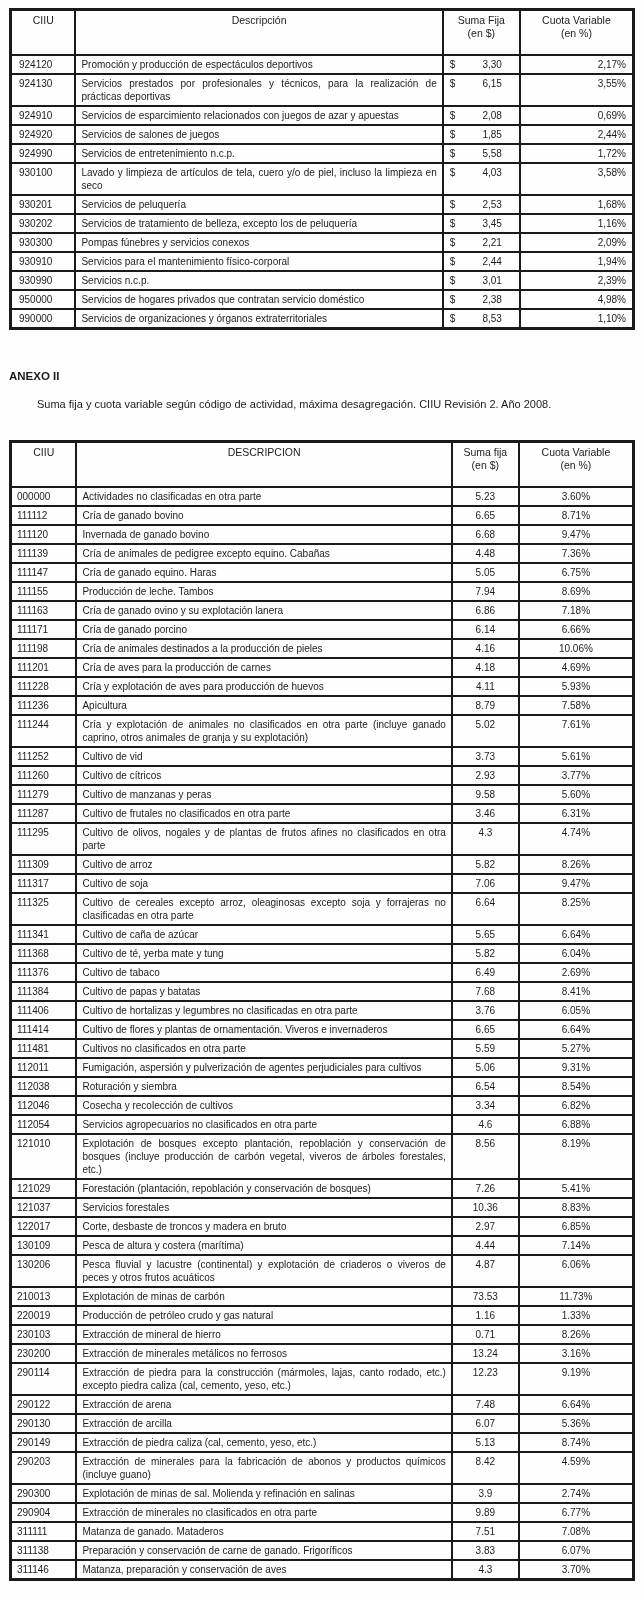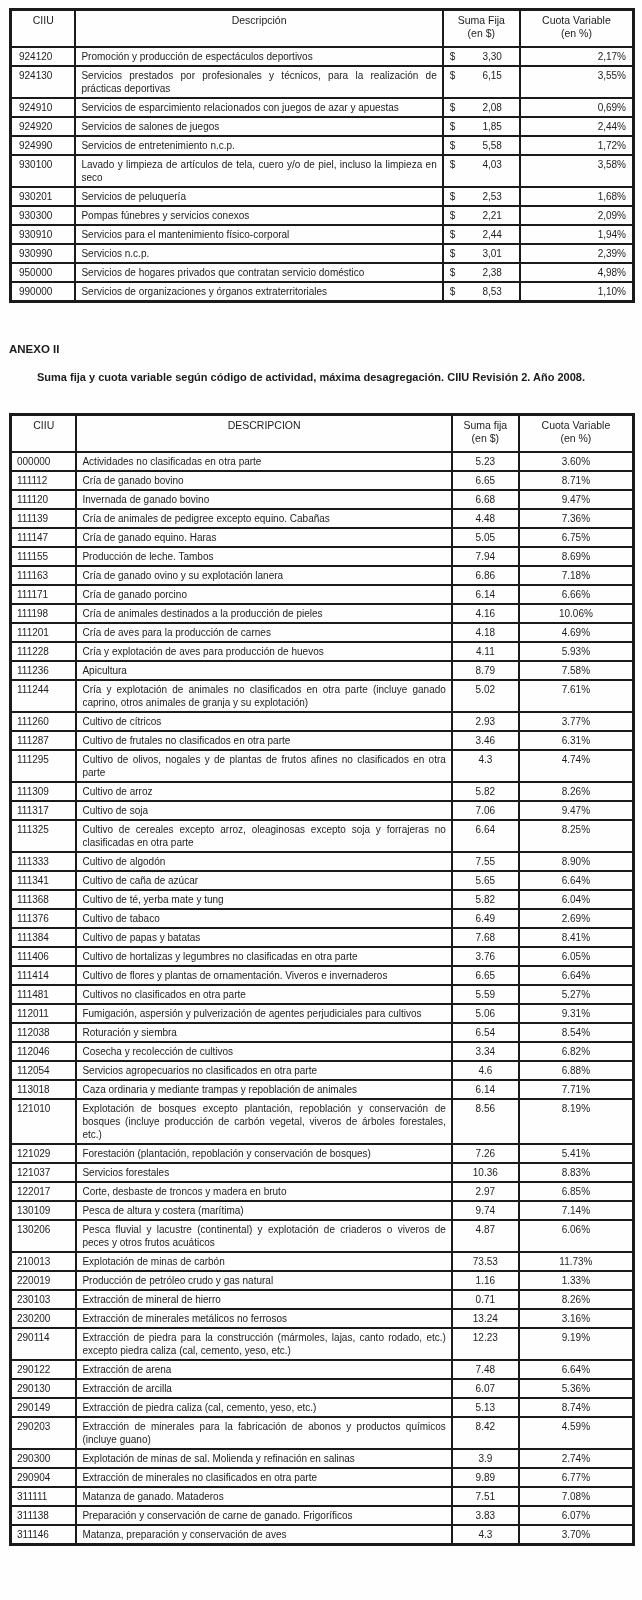--- a/index.html
+++ b/index.html
@@ -17,21 +17,21 @@
   }
   .tbl th, .tbl td {
     border: 2px solid #1a1a1a;
     padding: 2px 5px;
     font-size: 10px; line-height: 13px;
     vertical-align: top;
     overflow: hidden;
   }
   .tbl th {
     font-weight: normal; text-align: center; font-size: 10.5px;
-    padding-top: 3px; padding-bottom: 6px;
+    padding-top: 3px; padding-bottom: 14px;
   }
   .hdr-2line { display: block; }
   
   .t1 col.c-code  { width: 64px; }
   .t1 col.c-desc  { width: 362px; }
   .t1 col.c-suma  { width: 76px; }
   .t1 col.c-cuota { width: 112px; }
   .t1 td.cell-code { text-align: left; padding-left: 7px; }
   .t1 td.cell-suma { padding: 2px 0; }
   .t1 .suma-flex { display: flex; justify-content: space-between; padding: 0 17px 0 6px; }
@@ -42,21 +42,21 @@
   .t2 col.c-suma  { width: 66px; }
   .t2 col.c-cuota { width: 113px; }
   .t2 td.cell-code { }
   .t2 td.cell-suma, .t2 td.cell-cuota { text-align: center; }
   td.cell-desc { text-align: justify; }
   .anexo {
     margin-top: 40px; text-align: left; font-weight: bold;
     font-size: 11.5px; padding-right: 4px;
   }
   .intro {
-    margin: 15px 0 28px 0; font-weight: bold; font-size: 11px;
+    margin: 15px 0 28px 0; font-weight: normal; font-size: 11px;
     line-height: 15px; text-align: justify; text-indent: 28px;
   }
 </style>
 </head>
 <body>
 
 <div class="page">
 
   <table class="tbl t1">
     <colgroup>
@@ -151,20 +151,31 @@
           <td class="cell-desc">Servicios de peluquería</td>
           <td class="cell-suma">
             <span class="suma-flex">
               <span>$</span>
               <span>2,53</span>
             </span>
           </td>
           <td class="cell-cuota">1,68%</td>
         </tr>
         <tr>
+          <td class="cell-code">930202</td>
+          <td class="cell-desc">Servicios de tratamiento de belleza, excepto los de peluquería</td>
+          <td class="cell-suma">
+            <span class="suma-flex">
+              <span>$</span>
+              <span>3,45</span>
+            </span>
+          </td>
+          <td class="cell-cuota">1,16%</td>
+        </tr>
+        <tr>
           <td class="cell-code">930300</td>
           <td class="cell-desc">Pompas fúnebres y servicios conexos</td>
           <td class="cell-suma">
             <span class="suma-flex">
               <span>$</span>
               <span>2,21</span>
             </span>
           </td>
           <td class="cell-cuota">2,09%</td>
         </tr>
@@ -313,26 +324,38 @@
           <td class="cell-suma">8.79</td>
           <td class="cell-cuota">7.58%</td>
         </tr>
         <tr>
           <td class="cell-code">111244</td>
           <td class="cell-desc">Cría y explotación de animales no clasificados en otra parte (incluye ganado caprino, otros animales de granja y su explotación)</td>
           <td class="cell-suma">5.02</td>
           <td class="cell-cuota">7.61%</td>
         </tr>
         <tr>
+          <td class="cell-code">111252</td>
+          <td class="cell-desc">Cultivo de vid</td>
+          <td class="cell-suma">3.73</td>
+          <td class="cell-cuota">5.61%</td>
+        </tr>
+        <tr>
           <td class="cell-code">111260</td>
           <td class="cell-desc">Cultivo de cítricos</td>
           <td class="cell-suma">2.93</td>
           <td class="cell-cuota">3.77%</td>
         </tr>
         <tr>
+          <td class="cell-code">111279</td>
+          <td class="cell-desc">Cultivo de manzanas y peras</td>
+          <td class="cell-suma">9.58</td>
+          <td class="cell-cuota">5.60%</td>
+        </tr>
+        <tr>
           <td class="cell-code">111287</td>
           <td class="cell-desc">Cultivo de frutales no clasificados en otra parte</td>
           <td class="cell-suma">3.46</td>
           <td class="cell-cuota">6.31%</td>
         </tr>
         <tr>
           <td class="cell-code">111295</td>
           <td class="cell-desc">Cultivo de olivos, nogales y de plantas de frutos afines no clasificados en otra parte</td>
           <td class="cell-suma">4.3</td>
           <td class="cell-cuota">4.74%</td>
@@ -349,26 +372,20 @@
           <td class="cell-suma">7.06</td>
           <td class="cell-cuota">9.47%</td>
         </tr>
         <tr>
           <td class="cell-code">111325</td>
           <td class="cell-desc">Cultivo de cereales excepto arroz, oleaginosas excepto soja y forrajeras no clasificadas en otra parte</td>
           <td class="cell-suma">6.64</td>
           <td class="cell-cuota">8.25%</td>
         </tr>
         <tr>
-          <td class="cell-code">111333</td>
-          <td class="cell-desc">Cultivo de algodón</td>
-          <td class="cell-suma">7.55</td>
-          <td class="cell-cuota">8.90%</td>
-        </tr>
-        <tr>
           <td class="cell-code">111341</td>
           <td class="cell-desc">Cultivo de caña de azúcar</td>
           <td class="cell-suma">5.65</td>
           <td class="cell-cuota">6.64%</td>
         </tr>
         <tr>
           <td class="cell-code">111368</td>
           <td class="cell-desc">Cultivo de té, yerba mate y tung</td>
           <td class="cell-suma">5.82</td>
           <td class="cell-cuota">6.04%</td>
@@ -421,26 +438,20 @@
           <td class="cell-suma">3.34</td>
           <td class="cell-cuota">6.82%</td>
         </tr>
         <tr>
           <td class="cell-code">112054</td>
           <td class="cell-desc">Servicios agropecuarios no clasificados en otra parte</td>
           <td class="cell-suma">4.6</td>
           <td class="cell-cuota">6.88%</td>
         </tr>
         <tr>
-          <td class="cell-code">113018</td>
-          <td class="cell-desc">Caza ordinaria y mediante trampas y repoblación de animales</td>
-          <td class="cell-suma">6.14</td>
-          <td class="cell-cuota">7.71%</td>
-        </tr>
-        <tr>
           <td class="cell-code">121010</td>
           <td class="cell-desc">Explotación de bosques excepto plantación, repoblación y conservación de bosques (incluye producción de carbón vegetal, viveros de árboles forestales, etc.)</td>
           <td class="cell-suma">8.56</td>
           <td class="cell-cuota">8.19%</td>
         </tr>
         <tr>
           <td class="cell-code">121029</td>
           <td class="cell-desc">Forestación (plantación, repoblación y conservación de bosques)</td>
           <td class="cell-suma">7.26</td>
           <td class="cell-cuota">5.41%</td>
@@ -453,21 +464,21 @@
         </tr>
         <tr>
           <td class="cell-code">122017</td>
           <td class="cell-desc">Corte, desbaste de troncos y madera en bruto</td>
           <td class="cell-suma">2.97</td>
           <td class="cell-cuota">6.85%</td>
         </tr>
         <tr>
           <td class="cell-code">130109</td>
           <td class="cell-desc">Pesca de altura y costera (marítima)</td>
-          <td class="cell-suma">9.74</td>
+          <td class="cell-suma">4.44</td>
           <td class="cell-cuota">7.14%</td>
         </tr>
         <tr>
           <td class="cell-code">130206</td>
           <td class="cell-desc">Pesca fluvial y lacustre (continental) y explotación de criaderos o viveros de peces y otros frutos acuáticos</td>
           <td class="cell-suma">4.87</td>
           <td class="cell-cuota">6.06%</td>
         </tr>
         <tr>
           <td class="cell-code">210013</td>

